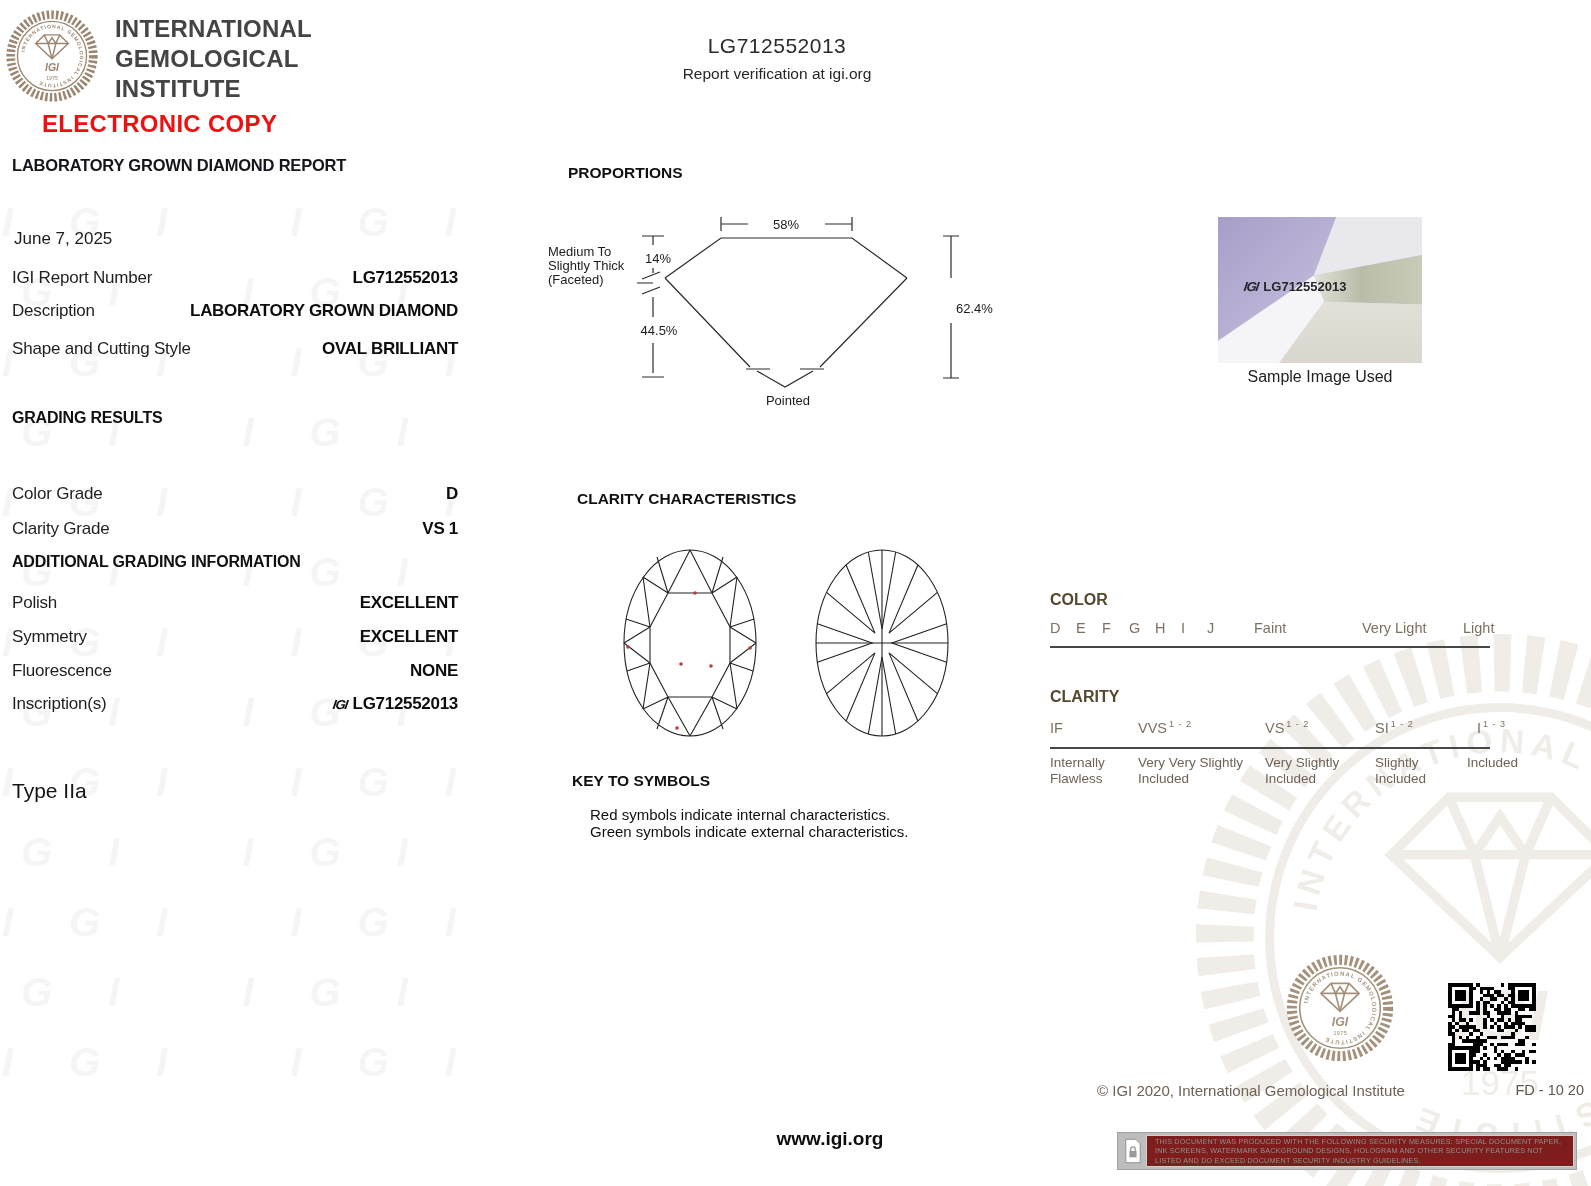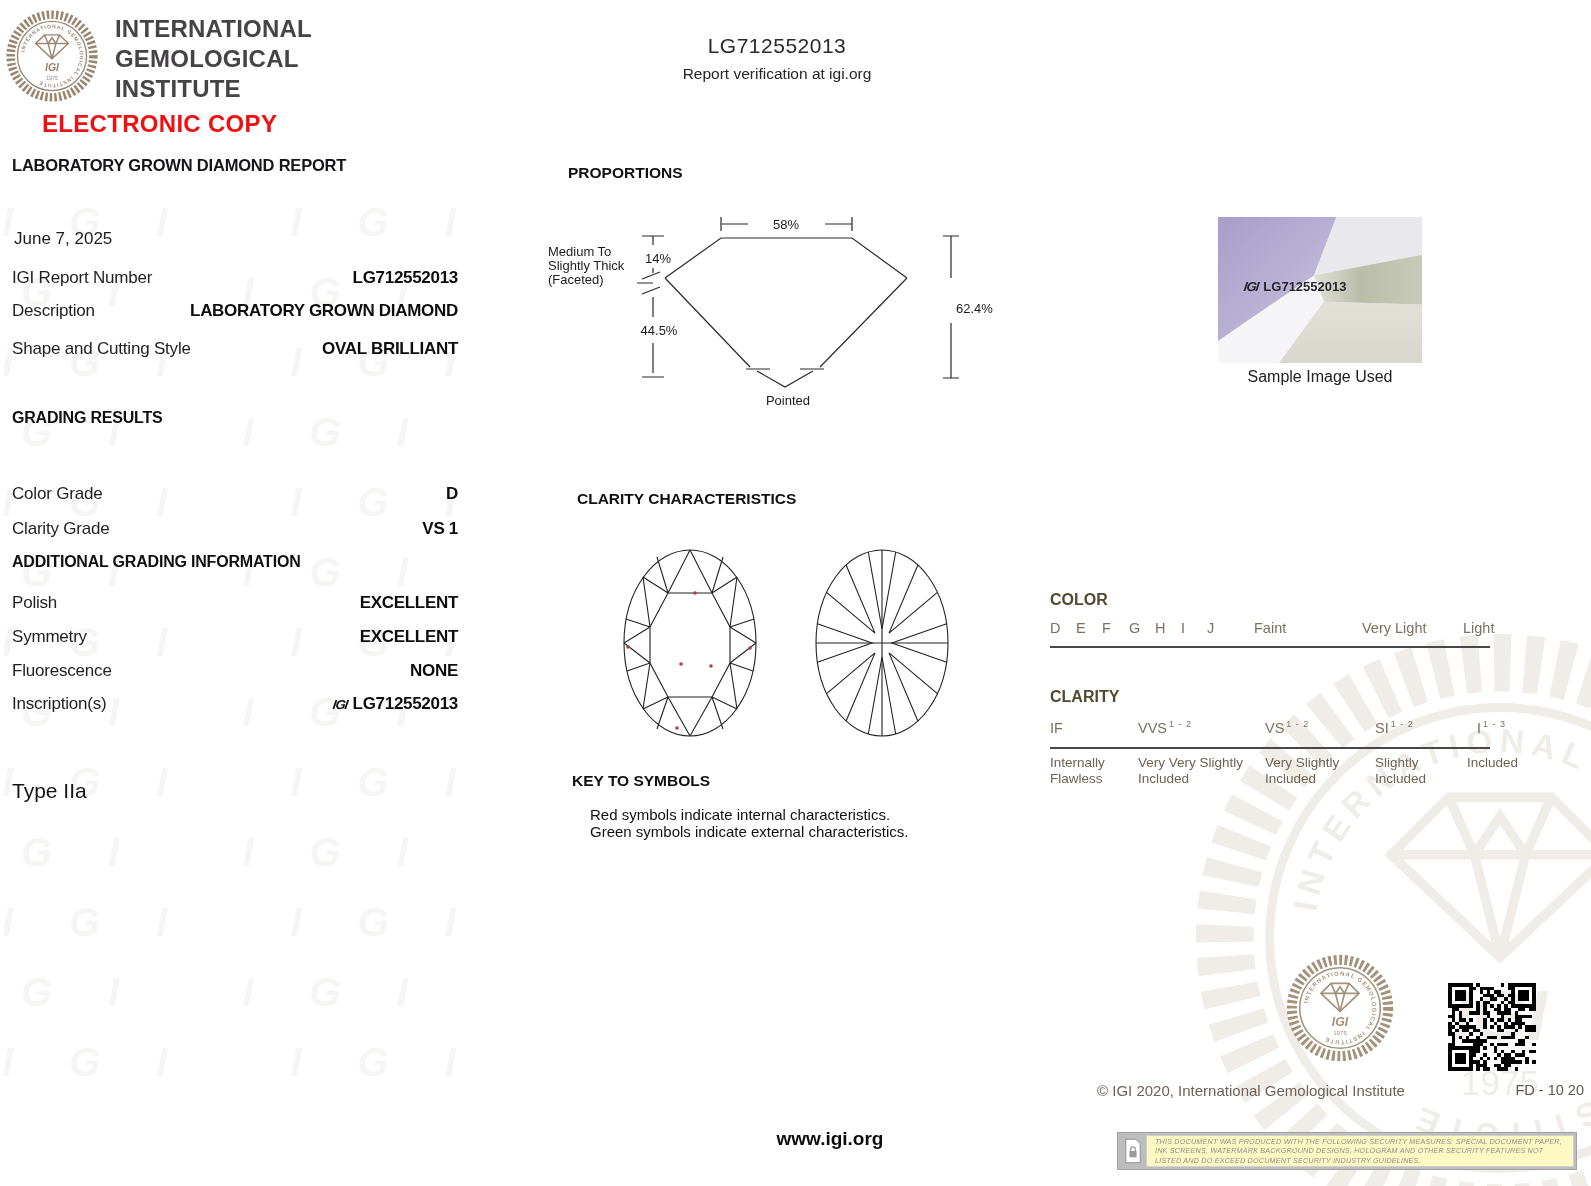--- a/index.html
+++ b/index.html
@@ -65,23 +65,23 @@
   
   .qr{left:1448px;top:983px;width:88px;height:88px;display:grid;z-index:1;}
   .qr div{background:transparent;}
   .qr div.d{background:#000;}
   .copyright{left:1097px;top:1082px;font-size:15px;color:#6e6156;z-index:1;}
   .formcode{left:1460px;top:1082px;width:124px;text-align:right;font-size:14.5px;color:#5f574c;z-index:1;}
   .website{left:700px;top:1128px;width:260px;text-align:center;font-size:19px;font-weight:700;color:#0d0d0d;z-index:1;}
   .sec-box{left:1117px;top:1132px;width:460px;height:38px;background:#bdbdbd;border:1px solid #a2a2a2;
            display:flex;align-items:center;padding:2px;box-sizing:border-box;z-index:2;}
   .sec-icon{width:26px;display:flex;justify-content:center;}
-  .sec-text{flex:1;height:100%;background:#fef9c3;border:1px solid #d0d0d0;box-sizing:border-box;
+  .sec-text{flex:1;height:100%;background:#7f1d1d;border:1px solid #d0d0d0;box-sizing:border-box;
             font-size:7.2px;line-height:9.5px;color:#8f8f8f;text-transform:uppercase;
-            display:flex;align-items:center;padding:10px 8px;letter-spacing:.2px;font-style:italic;}
+            display:flex;align-items:center;padding:10px 8px;letter-spacing:.2px;}
 </style>
 </head>
 <body>
 
 <div id="page">
 
   <svg width="0" height="0" style="position:absolute">
     <defs>
       <g id="igi-seal-sym">
         <circle cx="50" cy="50" r="43" fill="none" stroke="currentColor" stroke-width="9" stroke-dasharray="2.6 2.2"></circle>

